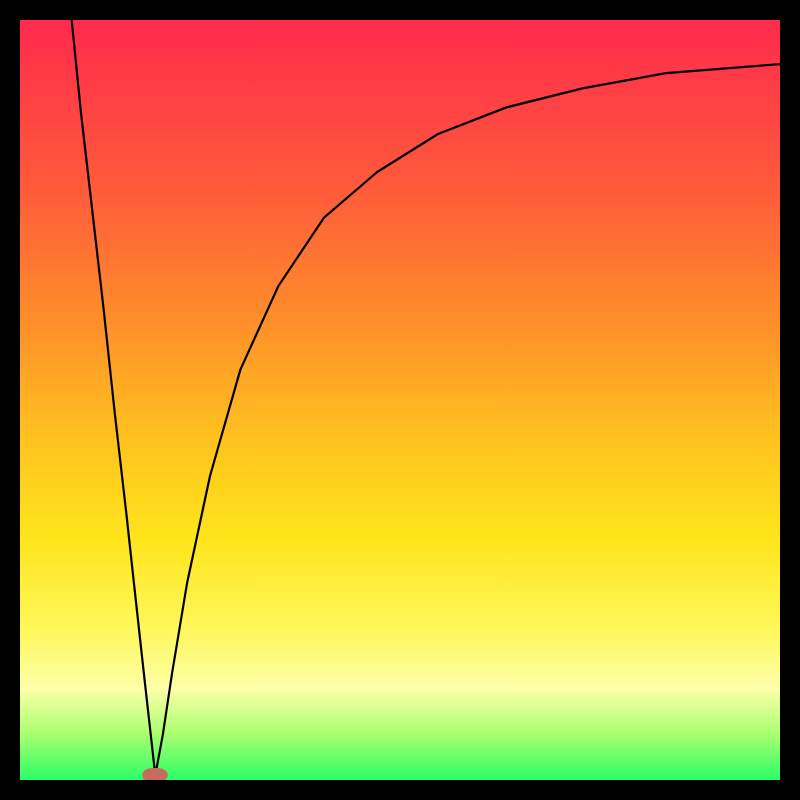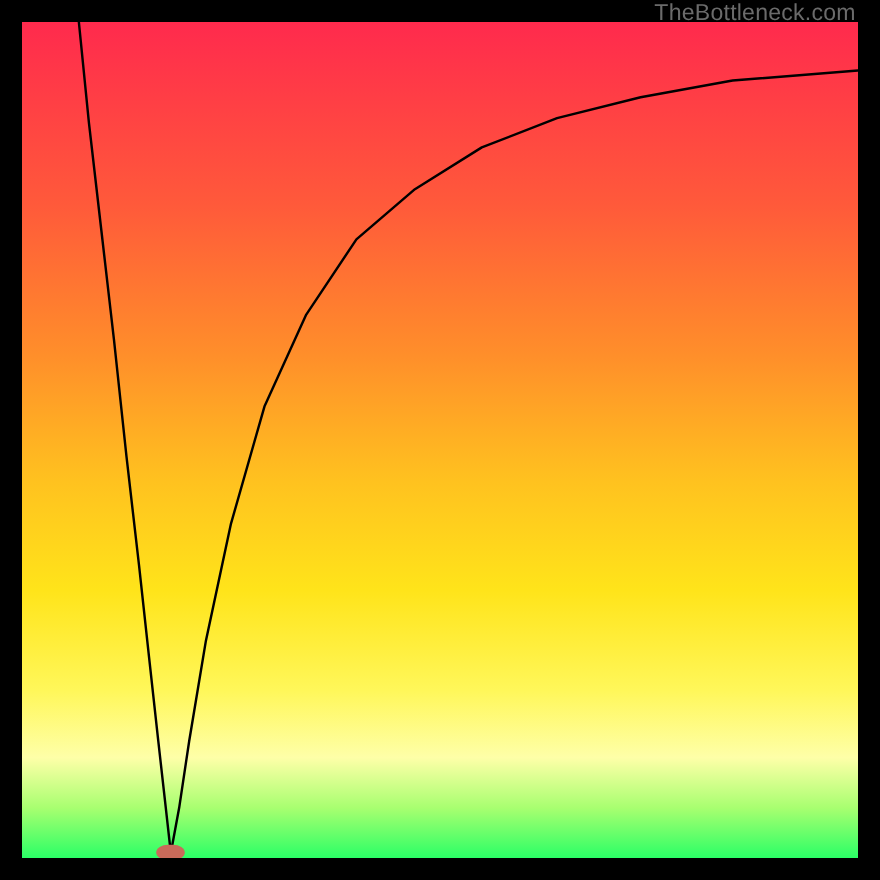--- a/index.html
+++ b/index.html
@@ -75,14 +75,13 @@
   <div class="plot">
     <div class="gradient"></div>
 
     <svg class="curve" viewBox="0 0 760 760" preserveAspectRatio="none">
       <path d="M51.68 0.00 L60.80 91.20 L72.20 190.00 L83.60 288.80 L95.00 395.20 L106.40 494.00 L115.52 577.60 L123.88 653.60 L130.72 714.40 L135.28 755.44 L142.88 714.40 L152.00 653.60 L167.20 562.40 L190.00 456.00 L220.40 349.60 L258.40 266.00 L304.00 197.60 L357.20 152.00 L418.00 114.00 L486.40 87.40 L562.40 68.40 L646.00 53.20 L760.00 44.08" fill="none" stroke="#000" stroke-width="2.2" stroke-linecap="round" stroke-linejoin="round"></path>
     </svg>
 
     <div class="marker" style="left: 135.28px; top: 755.44px; width: 26px; height: 14px; background: rgb(201, 106, 90);"></div>
   </div>
 
-  <div class="watermark">TheBottleneck.com</div>
 </div>
 
 </body></html>

